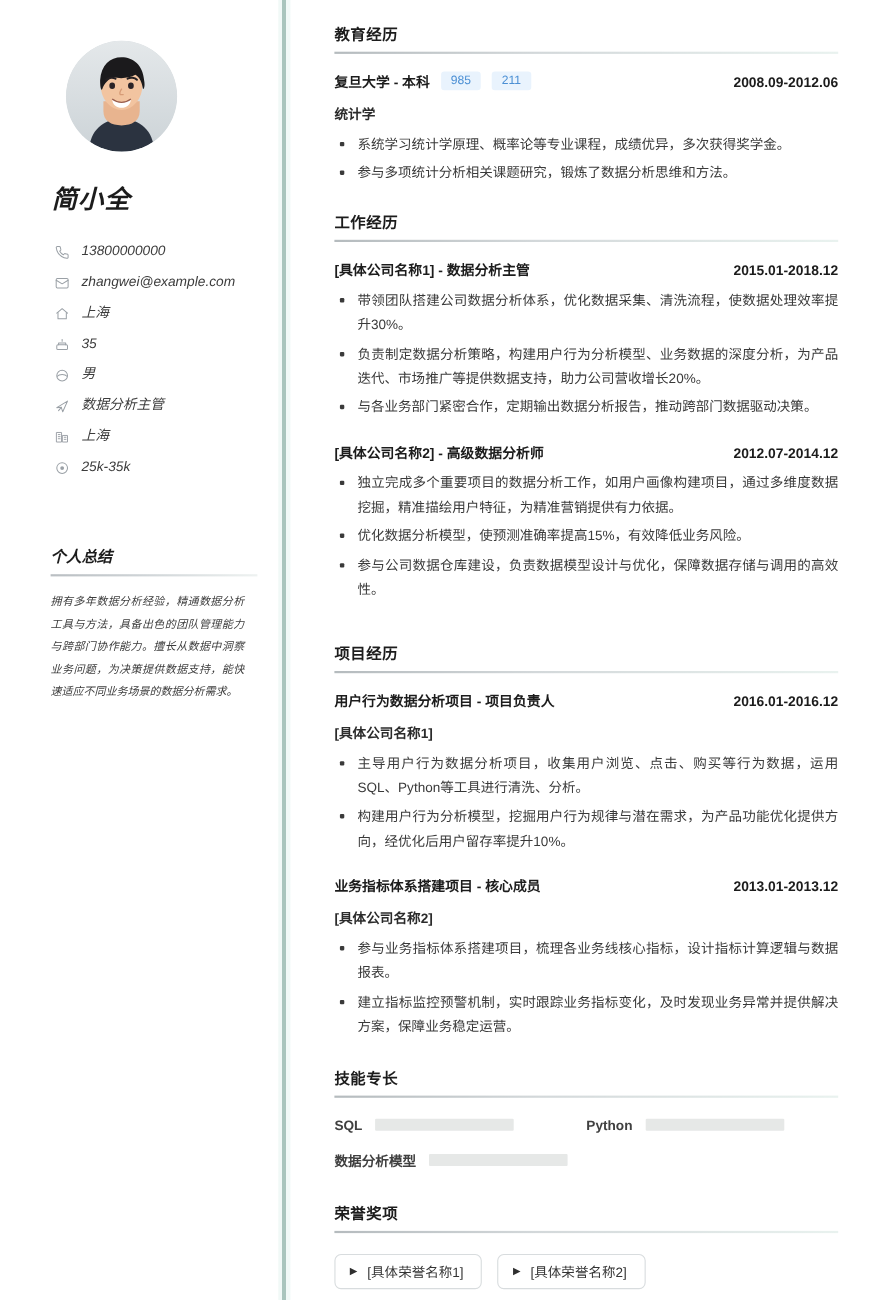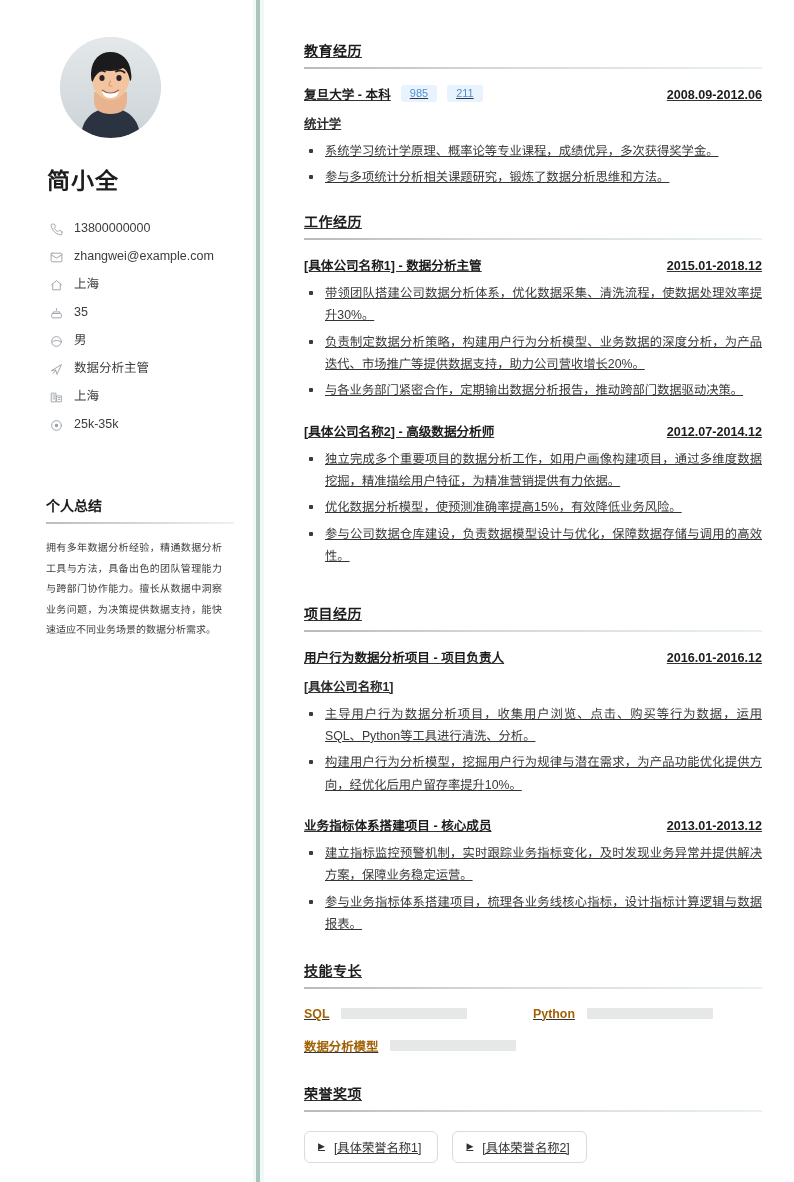--- a/index.html
+++ b/index.html
@@ -14,20 +14,21 @@
   }
 
   .page { display: flex; width: 794px; height: 1182px; }
 
   
   .sidebar {
     width: 264px;
     flex: 0 0 264px;
     padding: 30px 30px 0 46px;
     position: relative;
+    font-style: italic;
   }
   .sidebar::after {
     content: "";
     position: absolute;
     top: 0; bottom: 0; right: 0;
     width: 11px;
     background: linear-gradient(to right, #f1f9f7 0%, #f1f9f7 28%, #a9c5bd 28%, #a9c5bd 62%, #f1f9f7 62%, #f1f9f7 100%);
   }
 
   .avatar {
@@ -89,22 +90,21 @@
     font-size: 10px;
     line-height: 2.05;
     color: #3c3c3c;
     text-align: justify;
     padding-right: 12px;
   }
 
   
   .main {
     flex: 1 1 auto;
-    padding: 40px 32px 0 40px;
-    text-decoration: underline;
+    padding: 20px 32px 0 40px;
   }
   .sec { margin-bottom: 6px; }
   .sec-head {
     font-size: 14px;
     font-weight: bold;
     color: #1c1c1c;
     padding-bottom: 7px;
     letter-spacing: .5px;
   }
   .sec-rule {
@@ -182,21 +182,21 @@
   .skill {
     display: flex;
     align-items: center;
     width: 50%;
     margin-bottom: 16px;
   }
   .skill.wide { width: 100%; }
   .skill-name {
     font-size: 12.4px;
     font-weight: bold;
-    color: #a16207;
+    color: #404040;
     white-space: nowrap;
     padding-right: 12px;
   }
   .skill-track {
     height: 11px;
     width: 126px;
     background: #e6e8e7;
     border-radius: 1px;
     overflow: hidden;
   }
@@ -426,23 +426,24 @@
           <li>主导用户行为数据分析项目，收集用户浏览、点击、购买等行为数据，运用SQL、Python等工具进行清洗、分析。</li>
           <li>构建用户行为分析模型，挖掘用户行为规律与潜在需求，为产品功能优化提供方向，经优化后用户留存率提升10%。</li>
         </ul>
       </div>
 
       <div class="entry">
         <div class="entry-top">
           <div class="entry-title">业务指标体系搭建项目 - 核心成员</div>
           <div class="entry-date">2013.01-2013.12</div>
         </div>
+        <div class="entry-sub">[具体公司名称2]</div>
         <ul class="bullets">
+          <li>参与业务指标体系搭建项目，梳理各业务线核心指标，设计指标计算逻辑与数据报表。</li>
           <li>建立指标监控预警机制，实时跟踪业务指标变化，及时发现业务异常并提供解决方案，保障业务稳定运营。</li>
-          <li>参与业务指标体系搭建项目，梳理各业务线核心指标，设计指标计算逻辑与数据报表。</li>
         </ul>
       </div>
     </section>
 
     <section class="sec" style="margin-top:24px;">
       <div class="sec-head">技能专长</div>
       <div class="sec-rule"></div>
 
       <div class="skills-wrap">
         <div class="skill">

